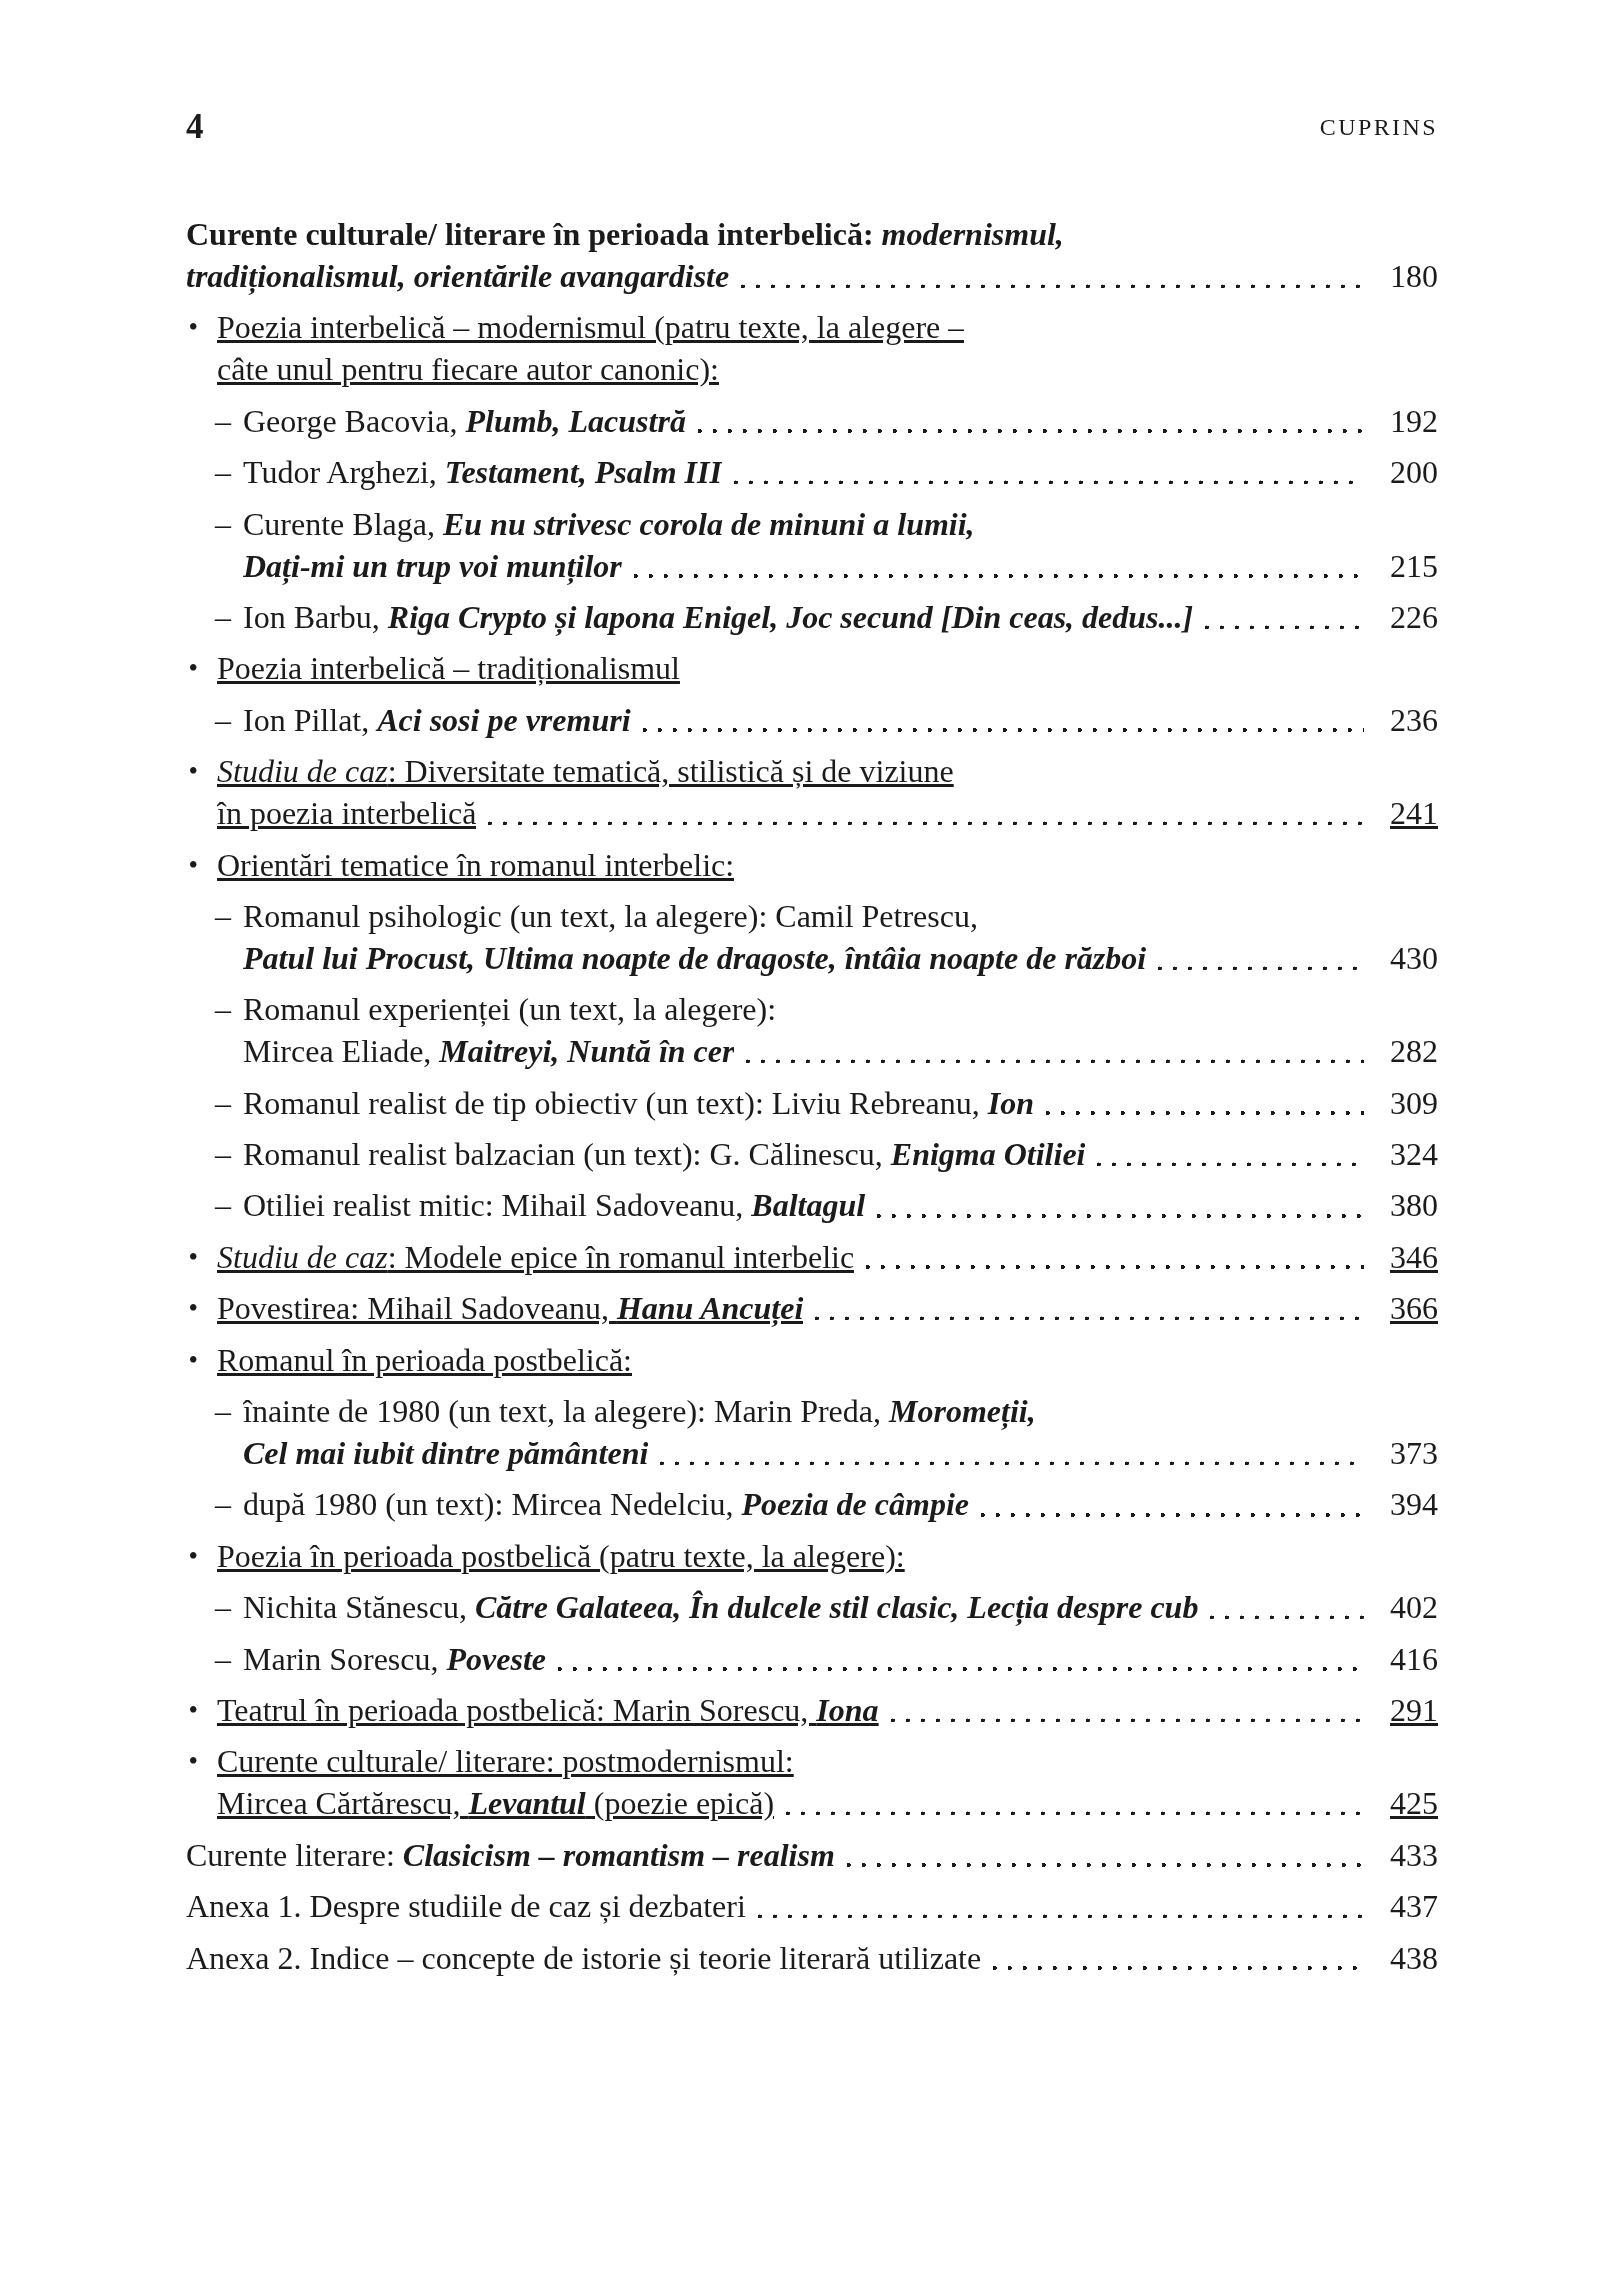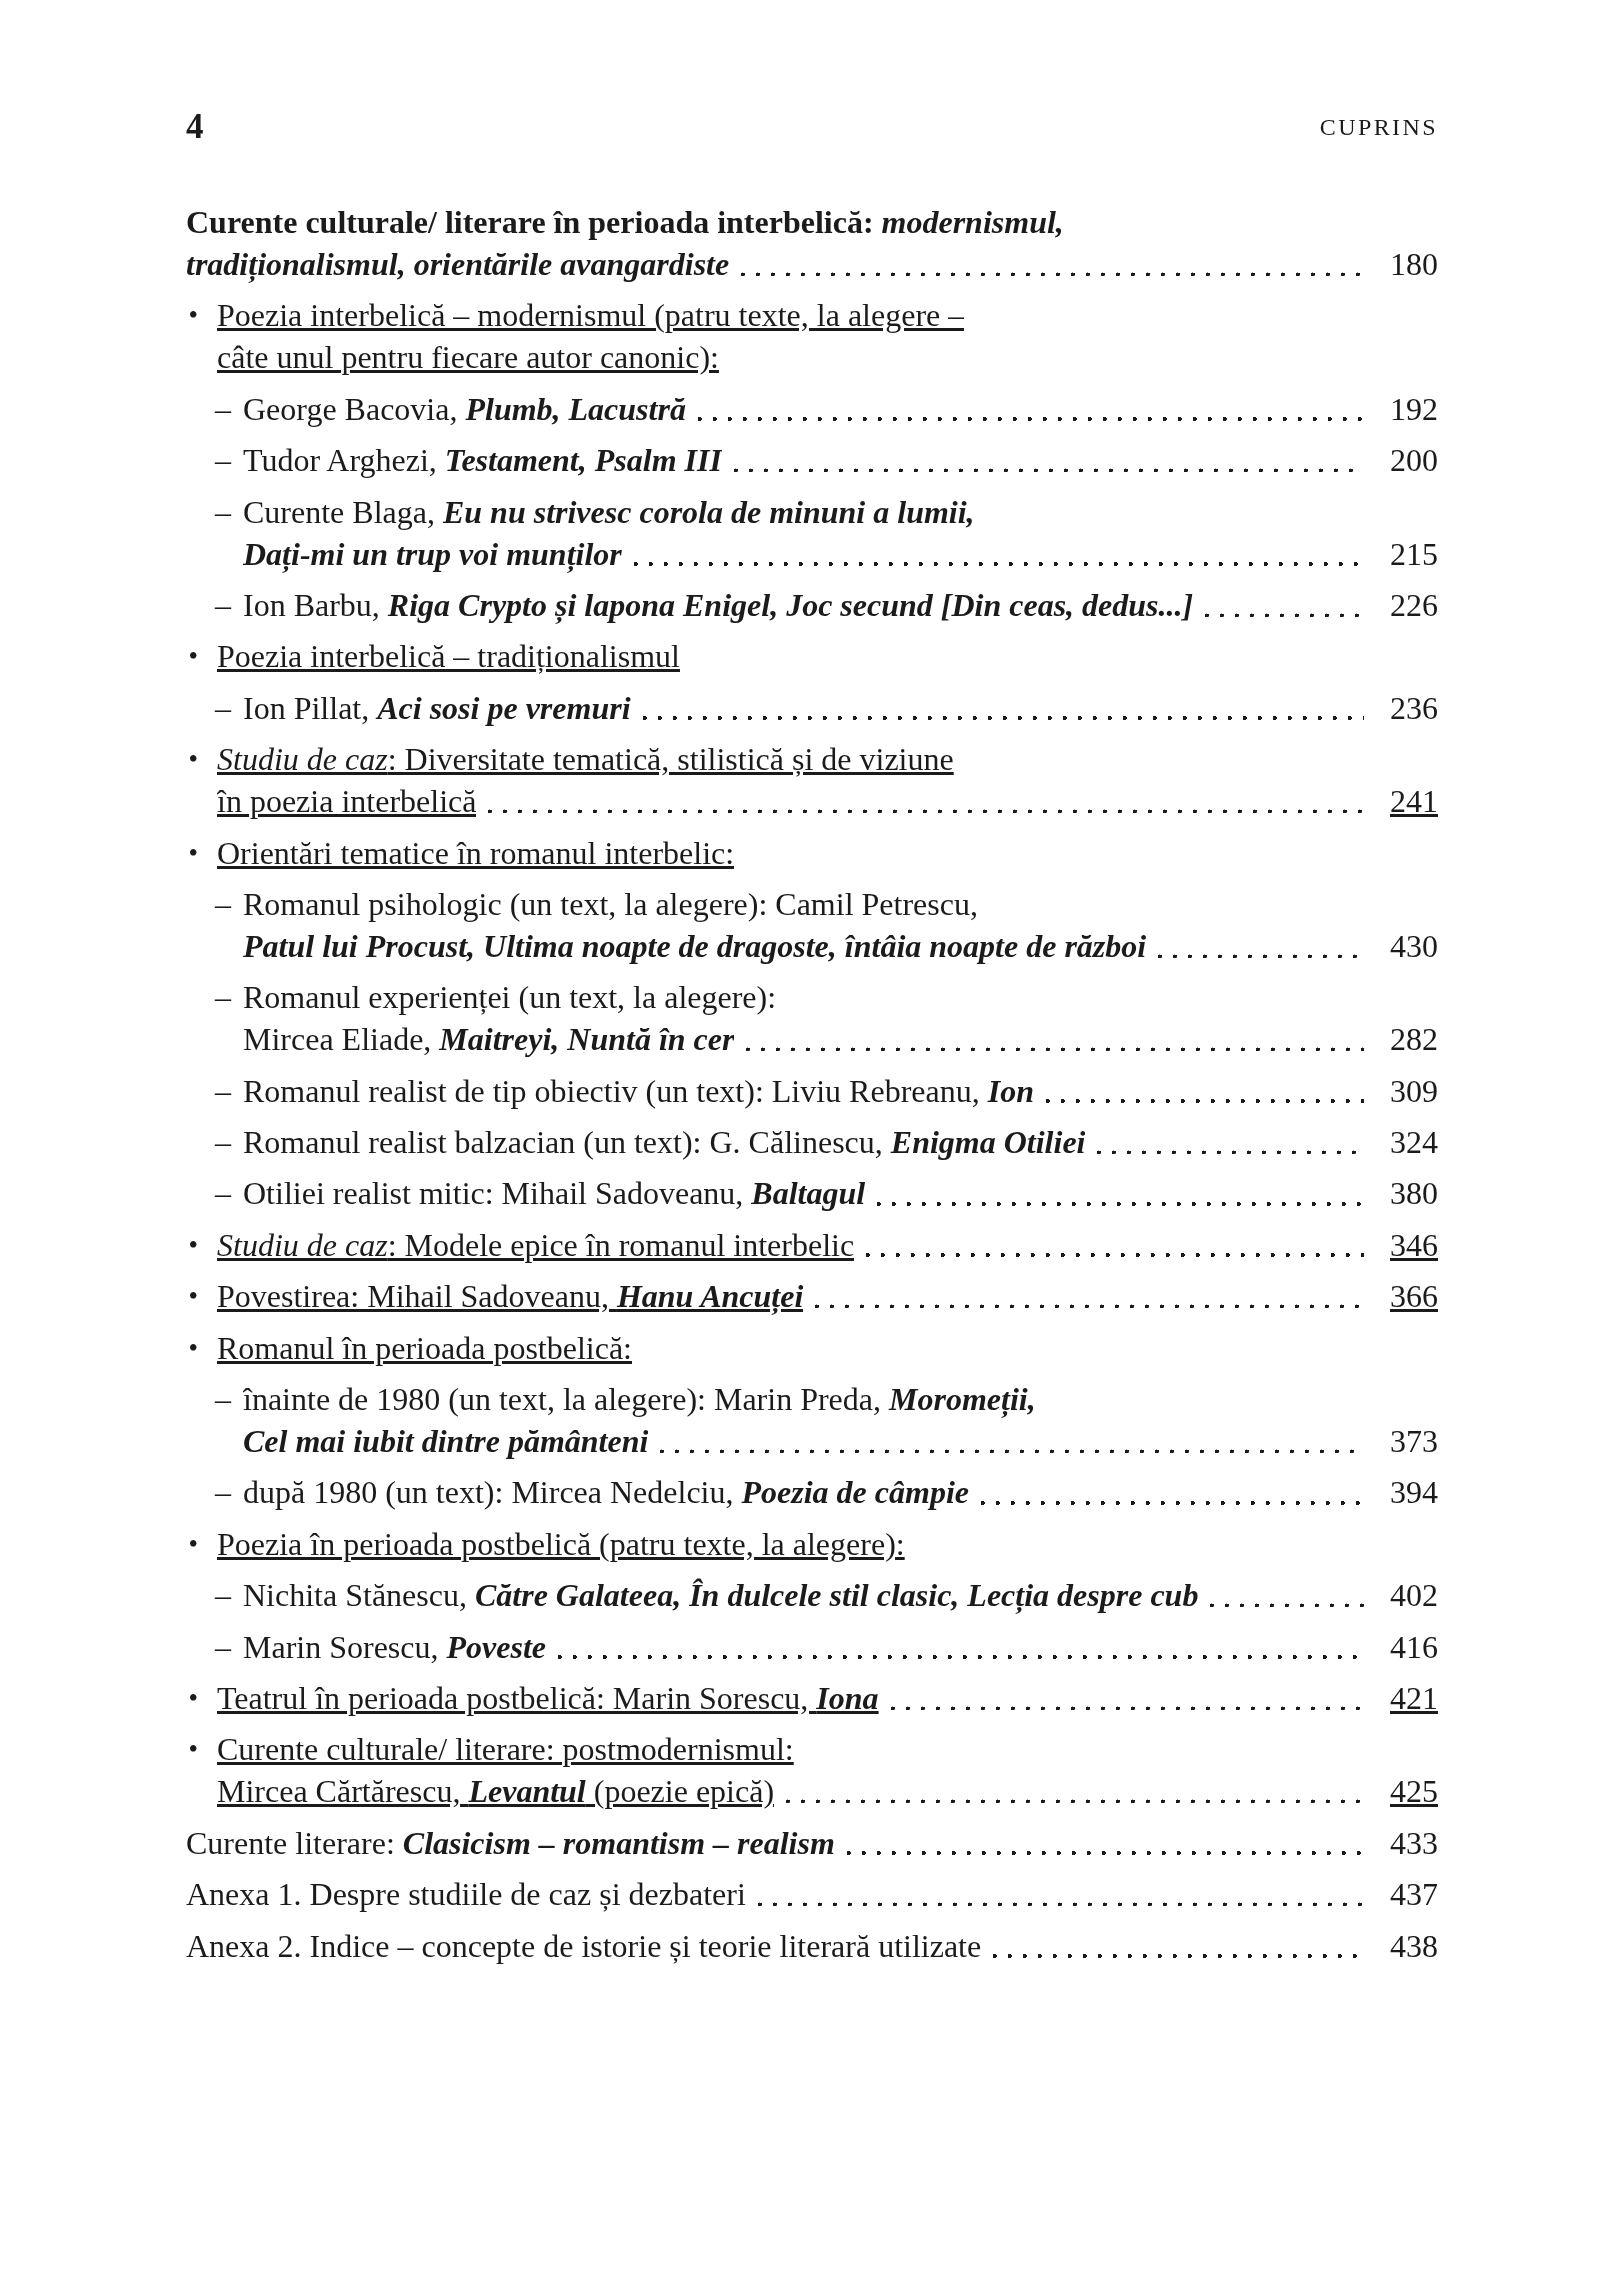--- a/index.html
+++ b/index.html
@@ -16,21 +16,21 @@
     display:flex;justify-content:space-between;align-items:flex-start;
     line-height:38px;
   }
   .page-num-header{font-size:35px;font-weight:700;}
   .running-title{font-size:24px;font-weight:400;letter-spacing:2.4px;}
   .toc{
     position:absolute;left:186px;right:185px;top:201px;
     font-size:32px;line-height:42px;
   }
   .entry{position:relative;margin-top:9.4px;}
-  .entry.first{margin-top:0;}
+  .entry.first{margin-top:12px;}
   .line{display:flex;align-items:stretch;white-space:nowrap;}
   .txt{flex:0 1 auto;min-width:0;overflow:hidden;}
   .bullet .line{padding-left:31px;text-decoration:underline;}
   .dash .line{padding-left:57px;}
   .marker{position:absolute;top:0;line-height:42px;}
   .bullet>.marker{left:2.4px;font-size:27px;}
   .dash>.marker{left:29px;font-size:32px;}
   .leader{
     flex:1 1 auto;min-width:20.4px;height:5.5px;
     align-self:flex-end;margin:0 12.6px 7.9px 11px;
@@ -244,21 +244,21 @@
           <span class="txt"><span class="s-r">Marin Sorescu, </span><span class="s-bi">Poveste</span></span>
           <span class="leader"></span>
           <span class="pg">416</span>
         </div>
       </div>
       <div class="entry bullet">
         <span class="marker">•</span>
         <div class="line">
           <span class="txt"><span class="s-r">Teatrul în perioada postbelică: Marin Sorescu, </span><span class="s-bi">Iona</span></span>
           <span class="leader"></span>
-          <span class="pg">421</span>
+          <span class="pg">291</span>
         </div>
       </div>
       <div class="entry bullet">
         <span class="marker">•</span>
         <div class="line">
           <span class="txt"><span class="s-r">Curente culturale/ literare: postmodernismul:</span></span>
         </div>
         <div class="line">
           <span class="txt"><span class="s-r">Mircea Cărtărescu, </span><span class="s-bi">Levantul</span><span class="s-r"> (poezie epică)</span></span>
           <span class="leader"></span>

